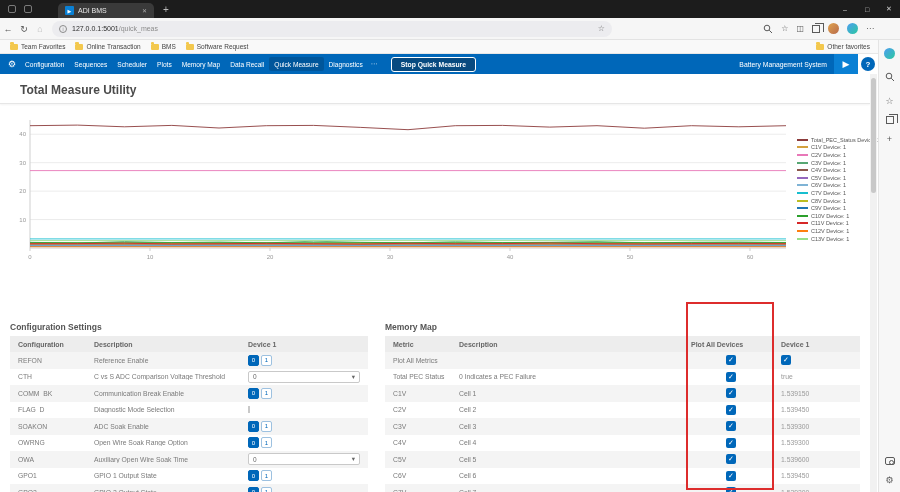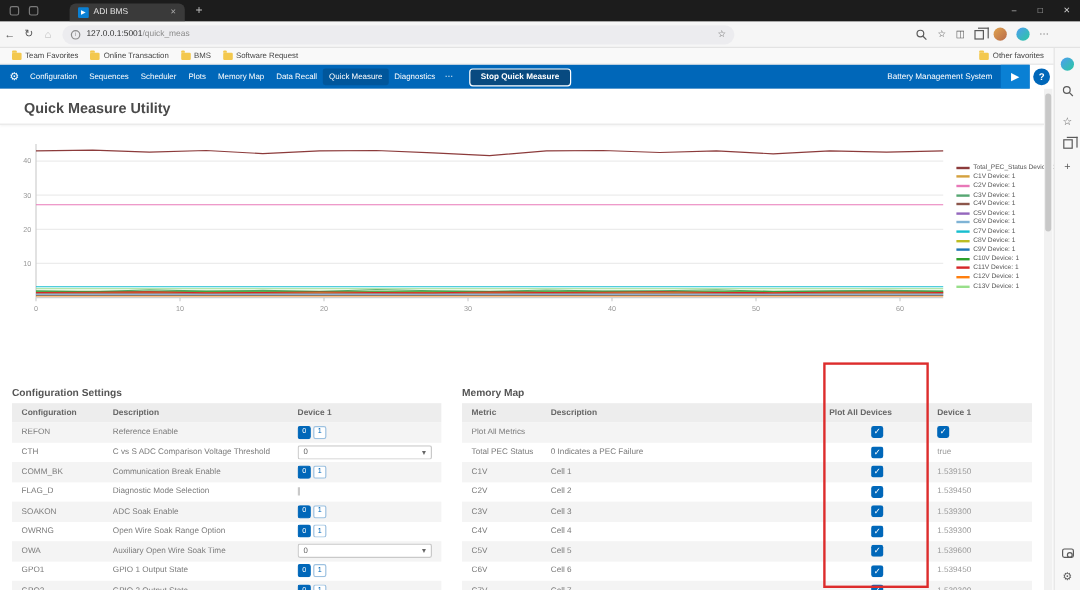--- a/index.html
+++ b/index.html
@@ -180,21 +180,21 @@
         <span class="nav-item">Diagnostics</span>
       </div>
     <span class="nav-overflow">⋯</span>
     <button class="stop-btn">Stop Quick Measure</button>
     <span class="brand">Battery Management System</span>
     <span class="adi-logo">▶</span>
   </div>
   <span class="help-btn">?</span>
 
   <div class="page-head">
-    <div class="page-title">Quick Measure Utility</div>
+    <div class="page-title">Total Measure Utility</div>
   </div>
 
   <div class="chart-wrap" id="chart-wrap"><svg width="782" height="158">
         <line x1="22" y1="107.55555555555556" x2="778" y2="107.55555555555556" stroke="#ececec" stroke-width="1"></line>
         <text x="18" y="109.55555555555556" font-size="6" fill="#999" text-anchor="end" font-family="Liberation Sans, sans-serif">10</text>
         <line x1="22" y1="79.11111111111111" x2="778" y2="79.11111111111111" stroke="#ececec" stroke-width="1"></line>
         <text x="18" y="81.11111111111111" font-size="6" fill="#999" text-anchor="end" font-family="Liberation Sans, sans-serif">20</text>
         <line x1="22" y1="50.66666666666667" x2="778" y2="50.66666666666667" stroke="#ececec" stroke-width="1"></line>
         <text x="18" y="52.66666666666667" font-size="6" fill="#999" text-anchor="end" font-family="Liberation Sans, sans-serif">30</text>
         <line x1="22" y1="22.22222222222223" x2="778" y2="22.22222222222223" stroke="#ececec" stroke-width="1"></line>

